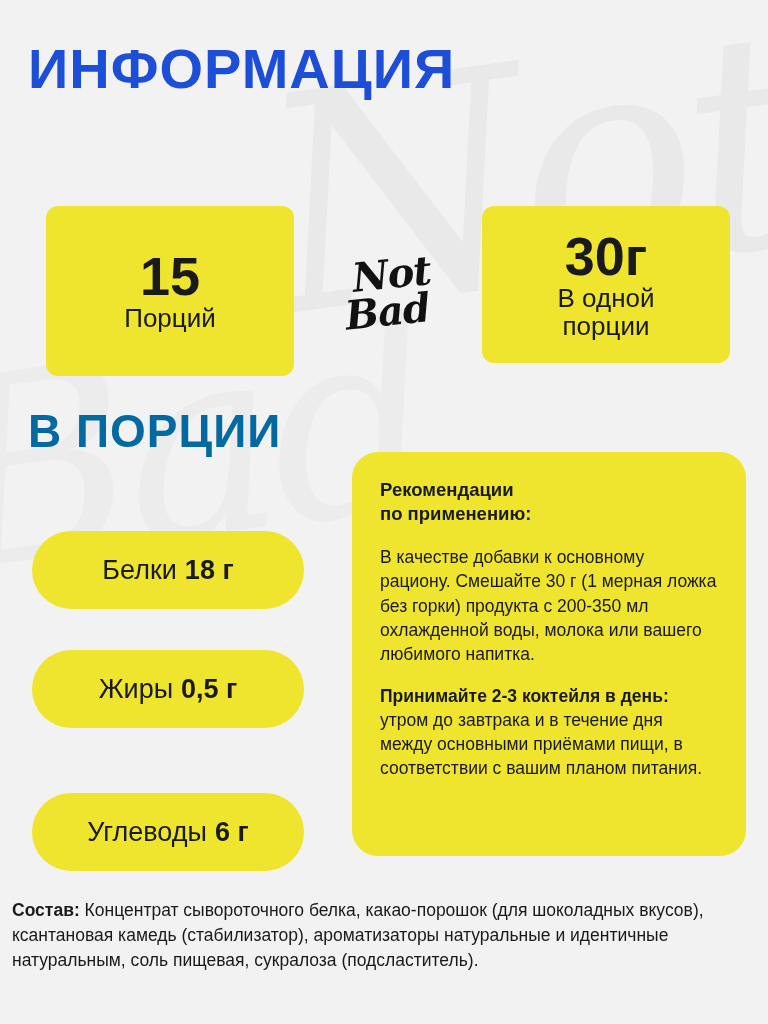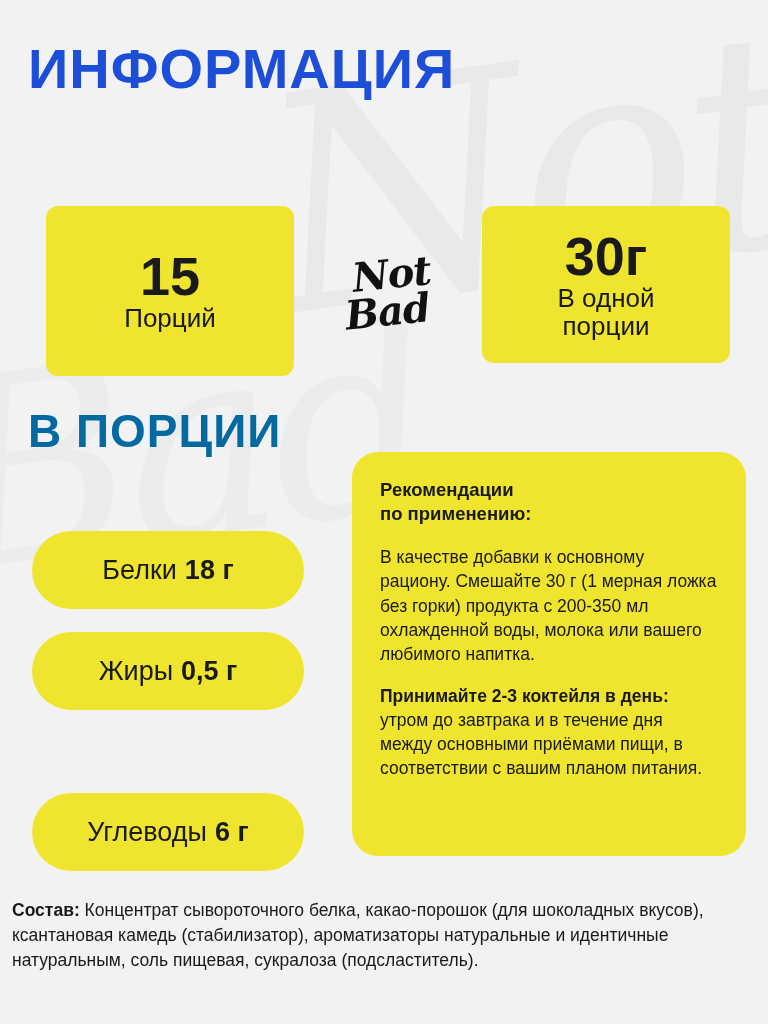--- a/index.html
+++ b/index.html
@@ -157,21 +157,21 @@
     border-radius: 40px;
     display: flex;
     align-items: center;
     justify-content: center;
     font-size: 27px;
     color: #1a1a1a;
   }
   .pill .name { font-weight: normal; }
   .pill .value { font-weight: bold; margin-left: 8px; }
   #pill-0 { top: 531px; }
-  #pill-1 { top: 632px; }
+  #pill-1 { top: 650px; }
   #pill-2 { top: 769px; margin-top: 24px; }
 
   
   .rec-panel {
     position: absolute;
     left: 352px;
     top: 452px;
     width: 394px;
     height: 404px;
     background: #efe52e;

